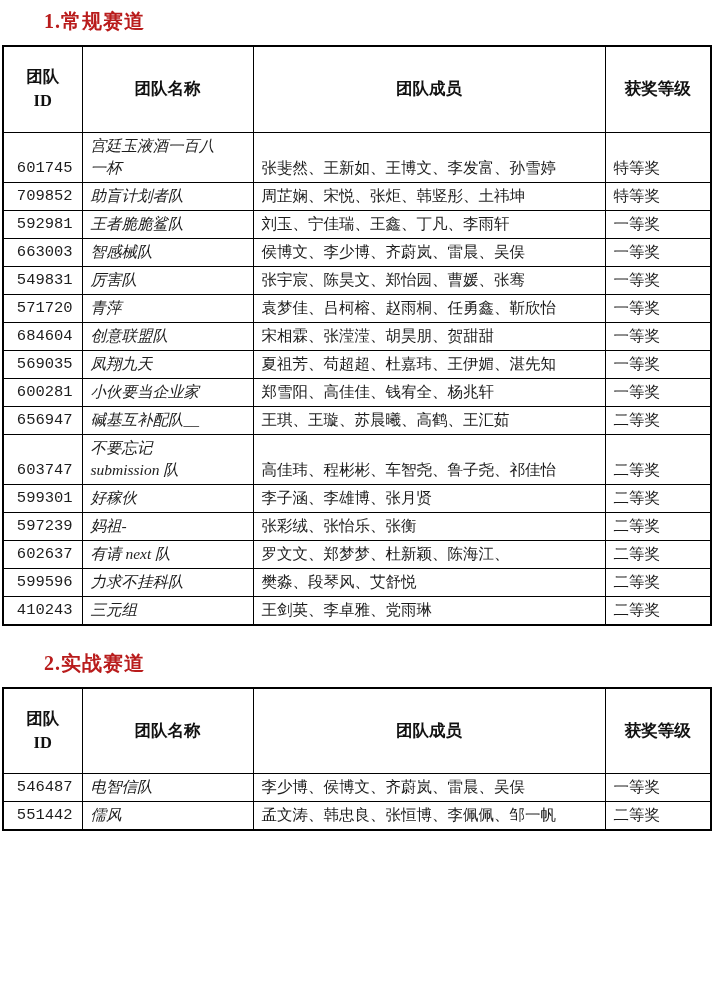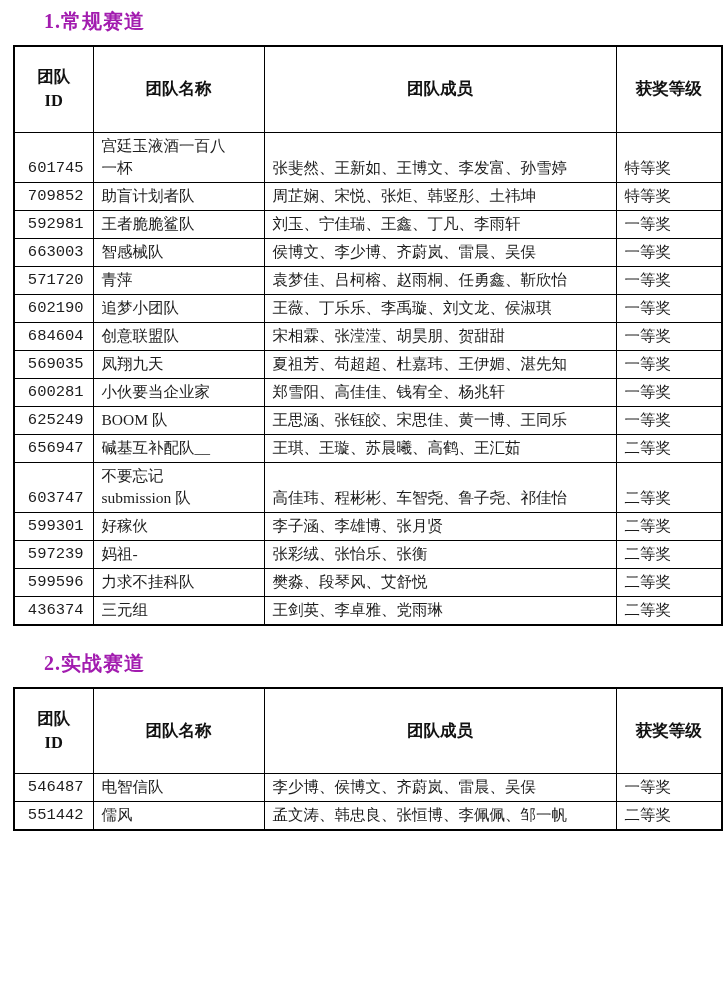--- a/index.html
+++ b/index.html
@@ -17,30 +17,30 @@
     height: 1008px;
     background: #ffffff;
     box-sizing: border-box;
   }
   .section-title {
     font-size: 20px;
     font-weight: bold;
     margin: 0;
     padding: 8px 0 10px 44px;
     letter-spacing: 1px;
-    color: #a21caf;
+    color: #b91c1c;
   }
   .section-title.second {
     padding-top: 24px;
     border-radius: 28px;
   }
   table.award-table {
     border-collapse: collapse;
     table-layout: fixed;
-    margin-left: 13px;
+    margin-left: 2px;
     width: 708px;
     border: 2px solid #000000;
   }
   table.award-table th,
   table.award-table td {
     border: 1px solid #000000;
     overflow: hidden;
     white-space: pre-line;
     box-sizing: border-box;
   }
@@ -62,21 +62,21 @@
     padding: 2px 4px 3px 8px;
     color: #1c1c1c;
   }
   td.col-id {
     text-align: center;
     font-family: Liberation Mono, monospace;
     font-size: 15px;
     padding-left: 2px;
     padding-right: 2px;
   }
-  td.col-name { padding-left: 8px; }
+  td.col-name { padding-left: 8px; font-style: italic; }
   td.col-members { padding-left: 8px; }
   td.col-award { padding-left: 7px; }
   col.c-id { width: 79px; }
   col.c-name { width: 171px; }
   col.c-members { width: 352px; }
   col.c-award { width: 106px; }
 </style>
 </head>
 <body>
 
@@ -120,53 +120,47 @@
           <td class="col-members">刘玉、宁佳瑞、王鑫、丁凡、李雨轩</td>
           <td class="col-award">一等奖</td>
         </tr>
         <tr>
           <td class="col-id">663003</td>
           <td class="col-name">智感械队</td>
           <td class="col-members">侯博文、李少博、齐蔚岚、雷晨、吴俣</td>
           <td class="col-award">一等奖</td>
         </tr>
         <tr>
+          <td class="col-id">549831</td>
+          <td class="col-name">厉害队</td>
+          <td class="col-members">张宇宸、陈昊文、郑怡园、曹媛、张骞</td>
+          <td class="col-award">一等奖</td>
+        </tr>
+        <tr>
           <td class="col-id">571720</td>
           <td class="col-name">青萍</td>
           <td class="col-members">袁梦佳、吕柯榕、赵雨桐、任勇鑫、靳欣怡</td>
           <td class="col-award">一等奖</td>
         </tr>
         <tr>
-          <td class="col-id">602190</td>
-          <td class="col-name">追梦小团队</td>
-          <td class="col-members">王薇、丁乐乐、李禹璇、刘文龙、侯淑琪</td>
-          <td class="col-award">一等奖</td>
-        </tr>
-        <tr>
           <td class="col-id">684604</td>
           <td class="col-name">创意联盟队</td>
           <td class="col-members">宋相霖、张滢滢、胡昊朋、贺甜甜</td>
           <td class="col-award">一等奖</td>
         </tr>
         <tr>
           <td class="col-id">569035</td>
           <td class="col-name">凤翔九天</td>
           <td class="col-members">夏祖芳、苟超超、杜嘉玮、王伊媚、湛先知</td>
           <td class="col-award">一等奖</td>
         </tr>
         <tr>
           <td class="col-id">600281</td>
           <td class="col-name">小伙要当企业家</td>
           <td class="col-members">郑雪阳、高佳佳、钱宥全、杨兆轩</td>
-          <td class="col-award">一等奖</td>
-        </tr>
-        <tr>
-          <td class="col-id">625249</td>
-          <td class="col-name">BOOM 队</td>
-          <td class="col-members">王思涵、张钰皎、宋思佳、黄一博、王同乐</td>
           <td class="col-award">一等奖</td>
         </tr>
         <tr>
           <td class="col-id">656947</td>
           <td class="col-name">碱基互补配队__</td>
           <td class="col-members">王琪、王璇、苏晨曦、高鹤、王汇茹</td>
           <td class="col-award">二等奖</td>
         </tr>
         <tr>
           <td class="col-id">603747</td>
@@ -181,27 +175,33 @@
           <td class="col-members">李子涵、李雄博、张月贤</td>
           <td class="col-award">二等奖</td>
         </tr>
         <tr>
           <td class="col-id">597239</td>
           <td class="col-name">妈祖-</td>
           <td class="col-members">张彩绒、张怡乐、张衡</td>
           <td class="col-award">二等奖</td>
         </tr>
         <tr>
+          <td class="col-id">602637</td>
+          <td class="col-name">有请 next 队</td>
+          <td class="col-members">罗文文、郑梦梦、杜新颖、陈海江、</td>
+          <td class="col-award">二等奖</td>
+        </tr>
+        <tr>
           <td class="col-id">599596</td>
           <td class="col-name">力求不挂科队</td>
           <td class="col-members">樊淼、段琴风、艾舒悦</td>
           <td class="col-award">二等奖</td>
         </tr>
         <tr>
-          <td class="col-id">436374</td>
+          <td class="col-id">410243</td>
           <td class="col-name">三元组</td>
           <td class="col-members">王剑英、李卓雅、党雨琳</td>
           <td class="col-award">二等奖</td>
         </tr>
       </tbody>
   </table>
 
   <h2 class="section-title second">2.实战赛道</h2>
 
   <table class="award-table">

